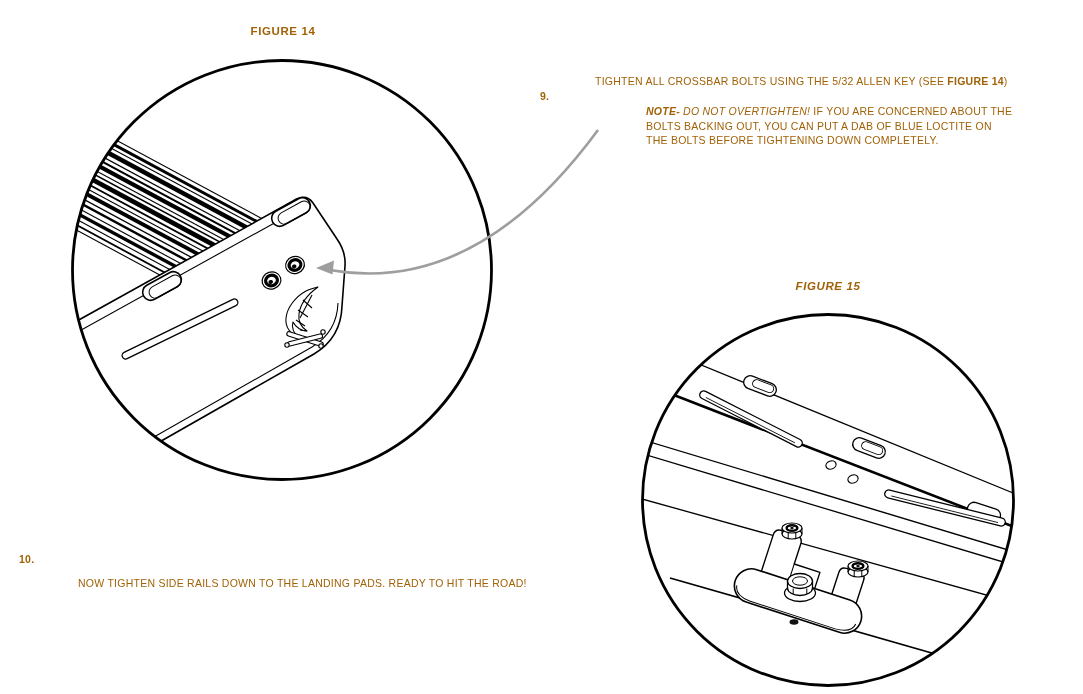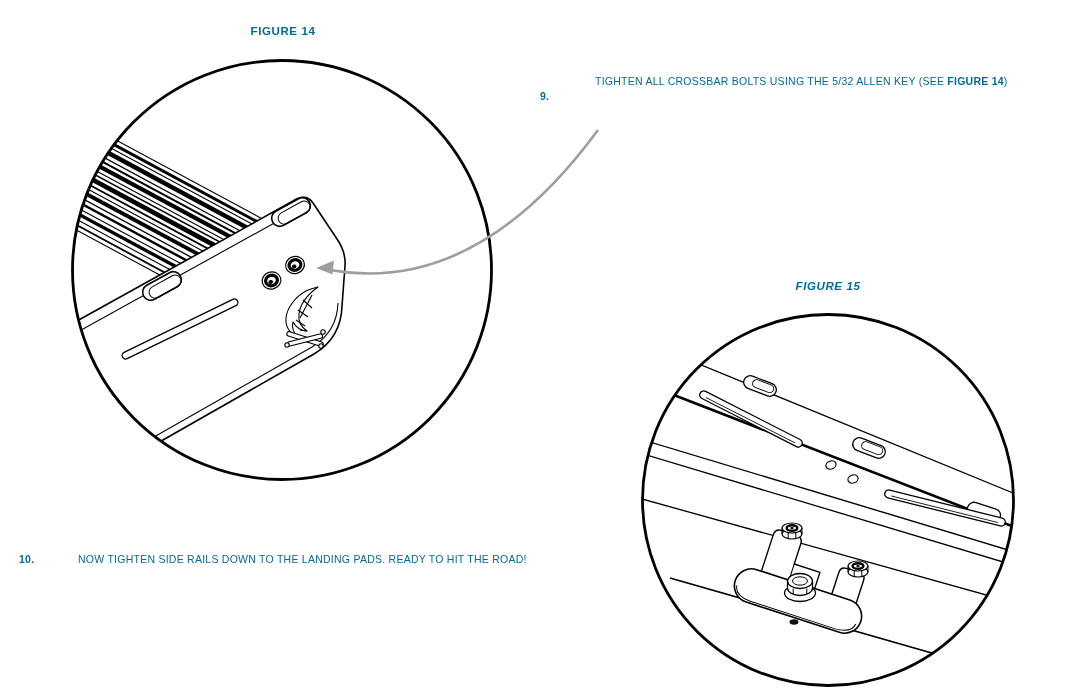--- a/index.html
+++ b/index.html
@@ -1,21 +1,21 @@
 <!DOCTYPE html>
 <html><head>
 <meta charset="utf-8">
 <style>
   html,body{margin:0;padding:0;background:#ffffff;}
   .page{
     position:relative;
     width:1083px;height:694px;
     background:#ffffff;
     font-family:"Liberation Sans", sans-serif;
-    color:#0369a1;
+    color:#a16207;
     overflow:hidden;
   }
   .art{position:absolute;left:0;top:0;z-index:0;}
   .txt{position:absolute;z-index:1;font-size:10.5px;letter-spacing:0.25px;line-height:14.8px;white-space:nowrap;}
   .fig-label{font-size:11.5px;font-weight:bold;letter-spacing:0.6px;text-align:center;width:120px;}
   .step-num{font-weight:bold;}
   .b{font-weight:bold;}
   .i{font-style:italic;}
   .bi{font-weight:bold;font-style:italic;}
 </style>
@@ -192,18 +192,19 @@
   </svg>
 
   <div class="txt fig-label" style="left:223px;top:24px;">FIGURE 14</div>
 
   <div class="txt fig-label" style="left:768px;top:279px;font-style:italic;">FIGURE 15</div>
 
   <div class="txt step-num" style="left:540px;top:89px;">9.</div>
 
   <div class="txt" style="left:595px;top:74px;"><span>TIGHTEN ALL CROSSBAR BOLTS USING THE 5/32 ALLEN KEY (SEE </span><span class="b">FIGURE 14</span><span>)</span></div>
 
+  <div class="txt" style="left:646px;top:103.8px;"><span class="bi">NOTE-</span><span class="i"> DO NOT OVERTIGHTEN!</span><span> IF YOU ARE CONCERNED ABOUT THE</span><br><span>BOLTS BACKING OUT, YOU CAN PUT A DAB OF BLUE LOCTITE ON</span><br><span>THE BOLTS BEFORE TIGHTENING DOWN COMPLETELY.</span></div>
 
   <div class="txt step-num" style="left:19px;top:552px;">10.</div>
 
-  <div class="txt" style="left:78px;top:552px;">NOW TIGHTEN SIDE RAILS DOWN TO THE LANDING PADS. READY TO HIT THE ROAD!</div>
+  <div class="txt" style="left:78px;top:576px;">NOW TIGHTEN SIDE RAILS DOWN TO THE LANDING PADS. READY TO HIT THE ROAD!</div>
 
 </div>
 
 </body></html>

